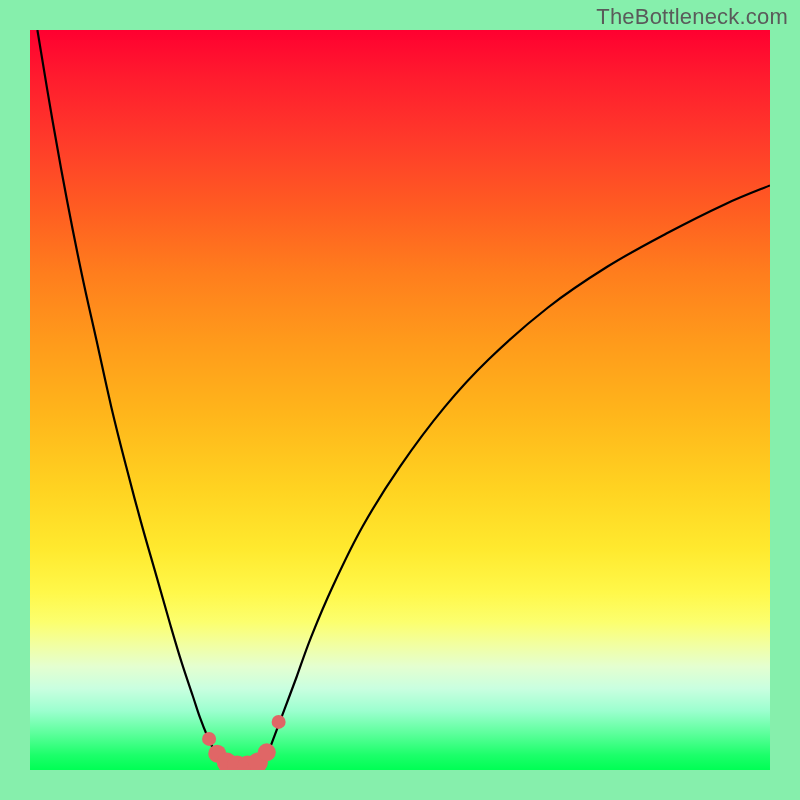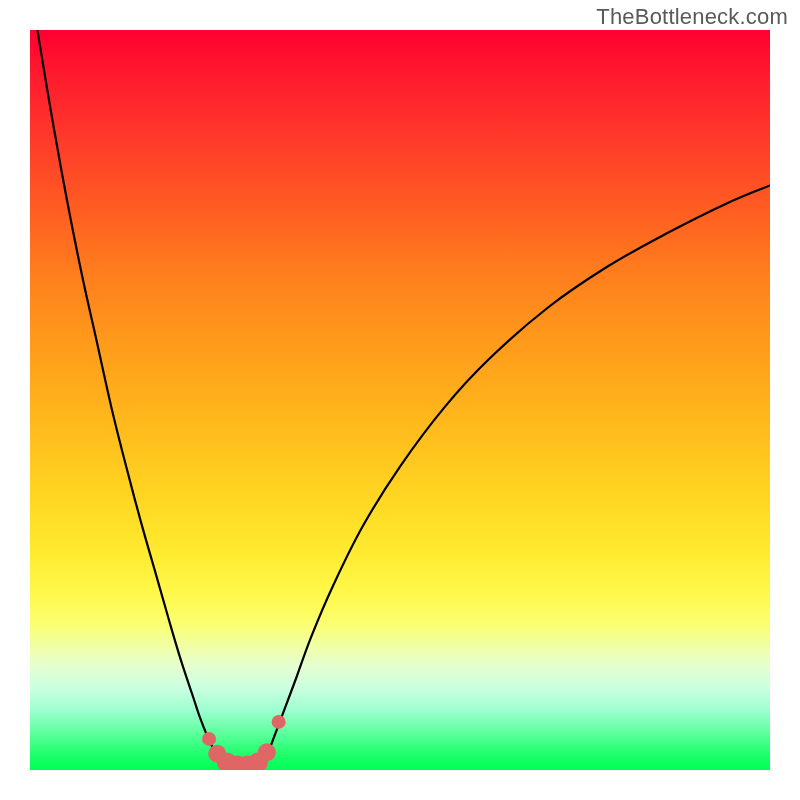--- a/index.html
+++ b/index.html
@@ -7,21 +7,21 @@
     padding: 0;
     width: 800px;
     height: 800px;
     background: #000;
     overflow: hidden;
     font-family: Arial, Helvetica, sans-serif;
   }
   .frame {
     position: absolute;
     inset: 0;
-    background: #ffffff;
+    background: #86efac;
   }
   .plot {
     position: absolute;
     left: 30px;
     top: 30px;
     width: 740px;
     height: 740px;
     background: linear-gradient(
       to bottom,
       #ff0030 0%,

